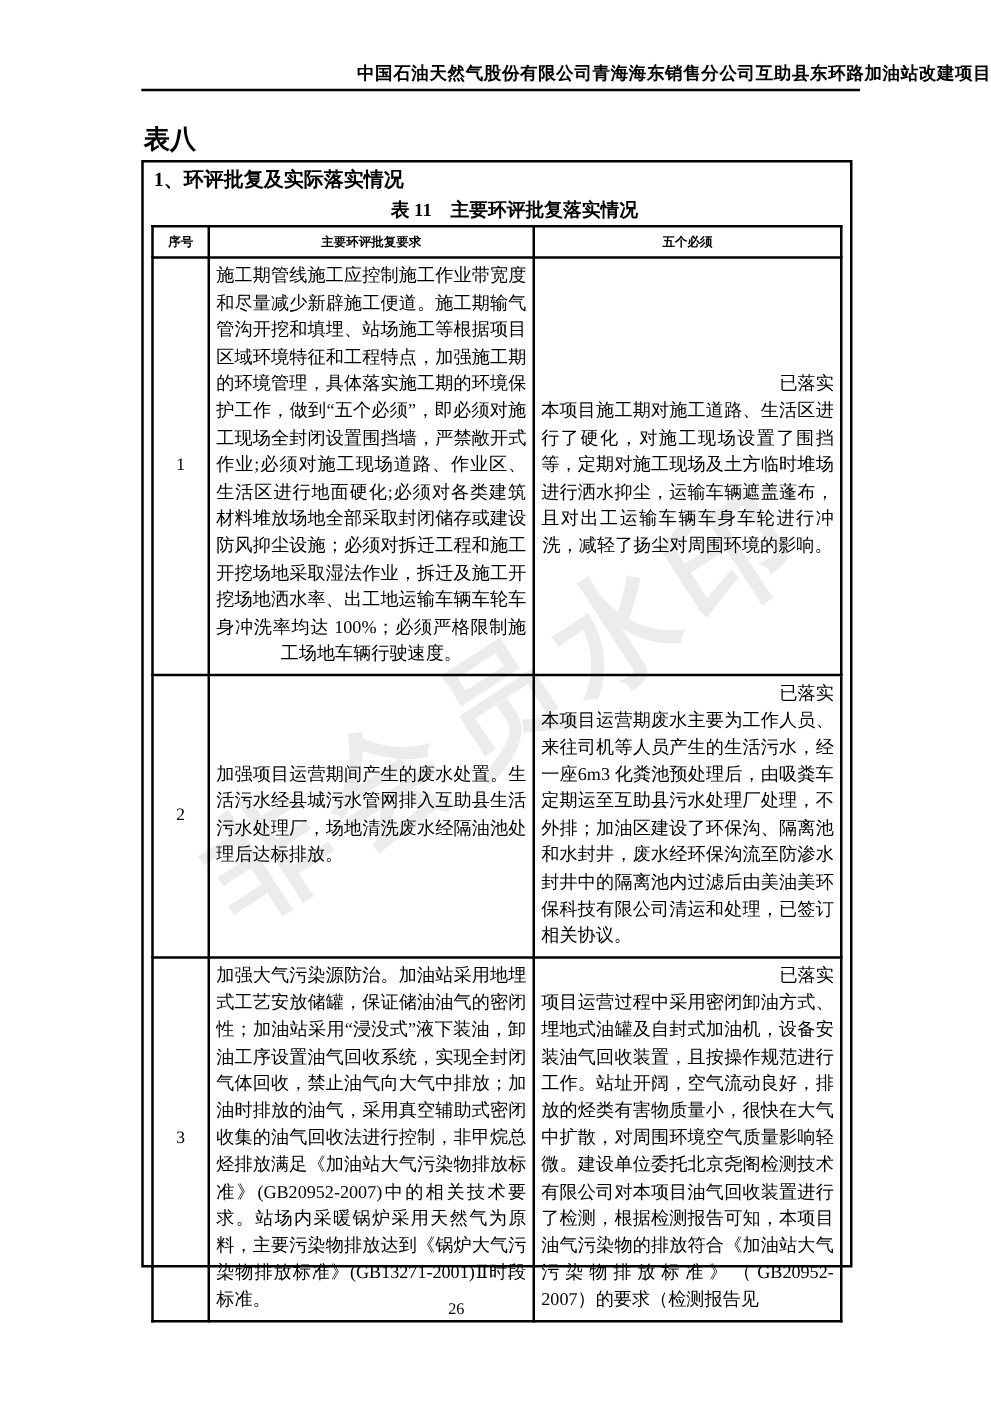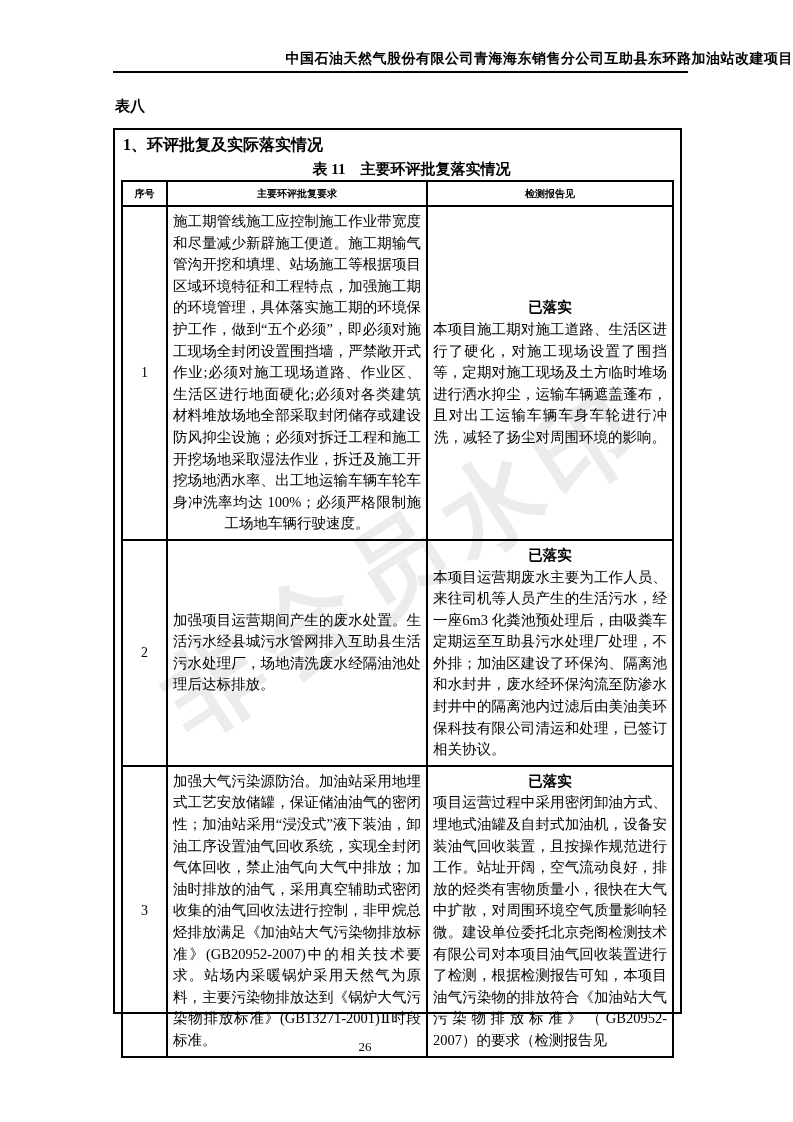--- a/index.html
+++ b/index.html
@@ -30,21 +30,21 @@
     text-align:right;
     font-size:14px;font-weight:bold;
     letter-spacing:0.5px;
   }
   .header-rule{
     position:absolute;top:71px;left:113px;width:575px;height:2px;
     background:#000;
   }
   .table-label{
     position:absolute;top:97px;left:115px;
-    font-size:15px;font-weight:bold;text-align:right;
+    font-size:21px;font-weight:bold;text-align:right;
   }
   .outer-box{
     position:absolute;left:113px;top:128px;
     width:569px;height:886px;
     border:2px solid #000;
     box-sizing:border-box;
     background:transparent;
   }
   .section-title{
     font-size:16px;font-weight:bold;
@@ -81,21 +81,21 @@
   td.seq{text-align:center;font-size:14px;}
   .cellpad{padding:4px 5px;}
   .req-text,.impl-text{
     font-size:14.5px;
     line-height:21.6px;
     text-align:justify;
   }
   .center-last{text-align-last:center;}
   .status{
     font-size:14.5px;line-height:21.6px;
-    font-weight:bold;text-align:center;
+    font-weight:normal;text-align:right;
   }
   .page-number{
     position:absolute;top:1039px;left:0;width:730px;
     text-align:center;font-size:13px;
   }
 </style>
 </head>
 <body>
 
 <div class="page">
@@ -115,21 +115,21 @@
       <table class="review">
         <colgroup>
           <col class="c-seq">
             <col class="c-req">
             <col class="c-impl">
         </colgroup>
         <tbody>
           <tr class="hdr">
             <th>序号</th>
             <th>主要环评批复要求</th>
-            <th>检测报告见</th>
+            <th>五个必须</th>
           </tr>
 
           <tr class="r1">
             <td class="seq">1</td>
             <td>
               <div class="cellpad req-text center-last">施工期管线施工应控制施工作业带宽度和尽量减少新辟施工便道。施工期输气管沟开挖和填埋、站场施工等根据项目区域环境特征和工程特点，加强施工期的环境管理，具体落实施工期的环境保护工作，做到“五个必须”，即必须对施工现场全封闭设置围挡墙，严禁敞开式作业;必须对施工现场道路、作业区、生活区进行地面硬化;必须对各类建筑材料堆放场地全部采取封闭储存或建设防风抑尘设施；必须对拆迁工程和施工开挖场地采取湿法作业，拆迁及施工开挖场地洒水率、出工地运输车辆车轮车身冲洗率均达 100%；必须严格限制施工场地车辆行驶速度。</div>
             </td>
             <td>
               <div class="cellpad">
                 <div class="status">已落实</div>

